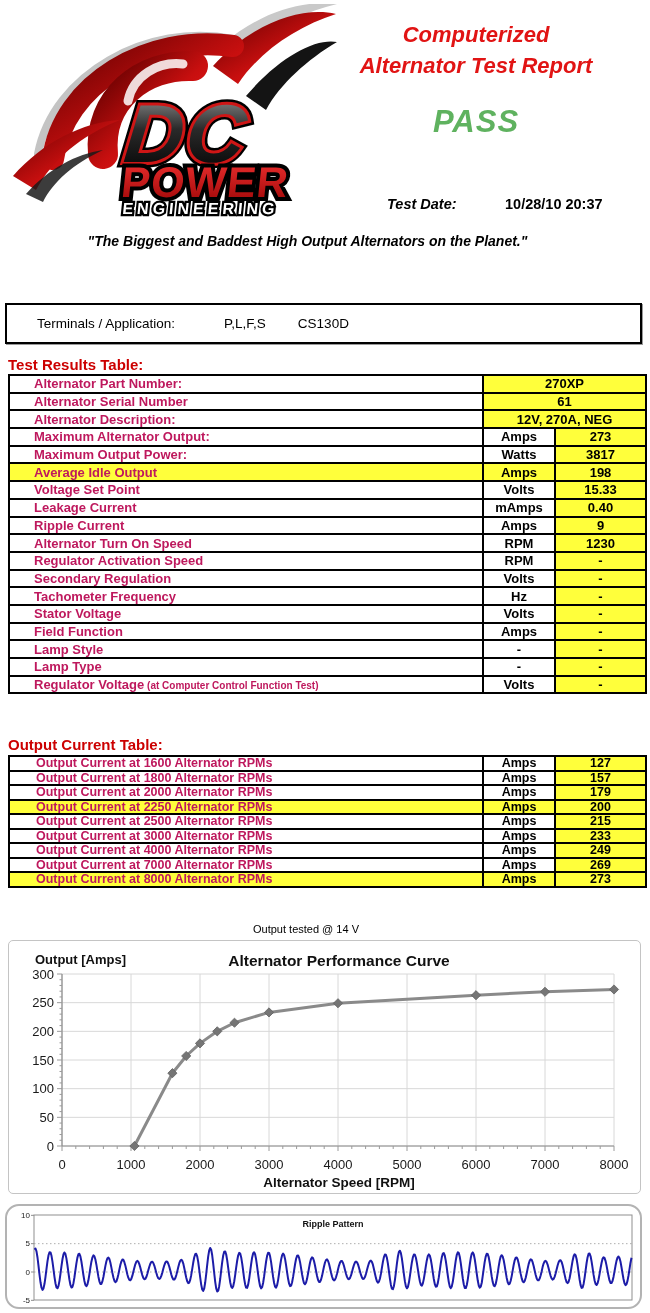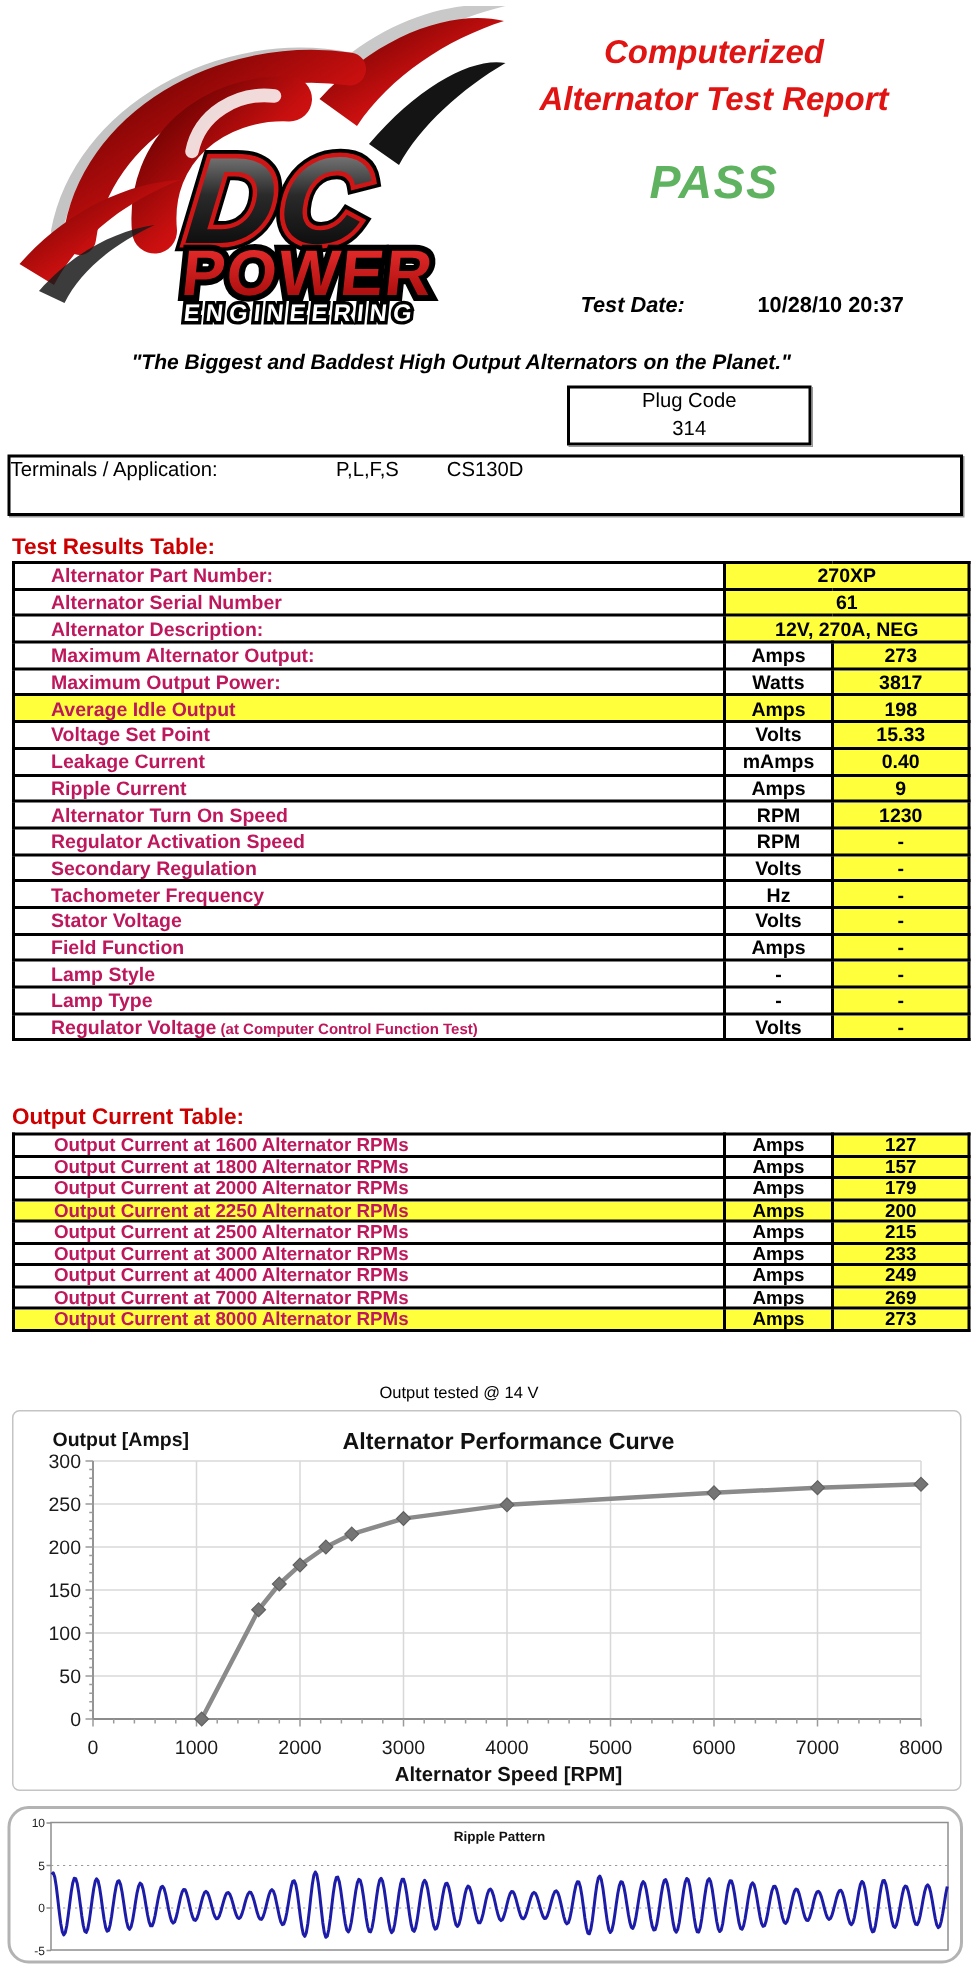--- a/index.html
+++ b/index.html
@@ -20,23 +20,23 @@
   .tagline{left:15px;top:233px;width:585px;text-align:center;
     font-size:14px;font-weight:bold;font-style:italic;color:#000}
 
   .regulator-box{left:8px;top:259px;width:340px;height:37px;border:2px solid #000;
     display:flex;align-items:center;justify-content:center;font-size:13.5px;color:#000;
     box-shadow:1px 1px 0 #999}
   .plug-box{left:378px;top:257px;width:163px;height:40px;border:2px solid #000;
     display:flex;flex-direction:column;align-items:center;justify-content:center;
     font-size:13.5px;line-height:1.4;color:#000;box-shadow:1px 1px 0 #999}
   .terminals-box{left:5px;top:303px;width:637px;height:41px;border:2px solid #000;
-    display:flex;font-size:13.5px;color:#000;
+    display:flex;align-items:center;padding-left:30px;font-size:13.5px;color:#000;
     box-shadow:1px 1px 0 #999}
-  .terminals-box .pins{margin-left:79px}
+  .terminals-box .pins{margin-left:49px}
   .terminals-box .app{margin-left:32px}
 
   .section-heading{left:8px;font-size:15px;font-weight:bold;color:var(--section-red)}
   #test-heading{top:356px}
   #output-heading{top:736px}
 
   table{border-collapse:collapse;table-layout:fixed;position:absolute;left:8px;background:#fff}
   #test-table{top:374px;width:637px}
   #output-table{top:755px;width:637px}
   td{border:2px solid #000;overflow:hidden;white-space:nowrap;vertical-align:middle;line-height:1}
@@ -101,24 +101,20 @@
 
   <div class="abs title-block">
     <div>Computerized</div>
     <div>Alternator Test Report</div>
   </div>
   <div class="abs pass">PASS</div>
   <div class="abs test-date-label">Test Date:</div>
   <div class="abs test-date-value">10/28/10 20:37</div>
   <div class="abs tagline">"The Biggest and Baddest High Output Alternators on the Planet."</div>
 
-  <div class="abs plug-box">
-    <span>Plug Code</span>
-    <span>314</span>
-  </div>
   <div class="abs terminals-box">
     <span>Terminals / Application:</span>
     <span class="pins">P,L,F,S</span>
     <span class="app">CS130D</span>
   </div>
 
   <div class="abs section-heading" id="test-heading">Test Results Table:</div>
   <table id="test-table">
     <colgroup>
         <col style="width:474px">

